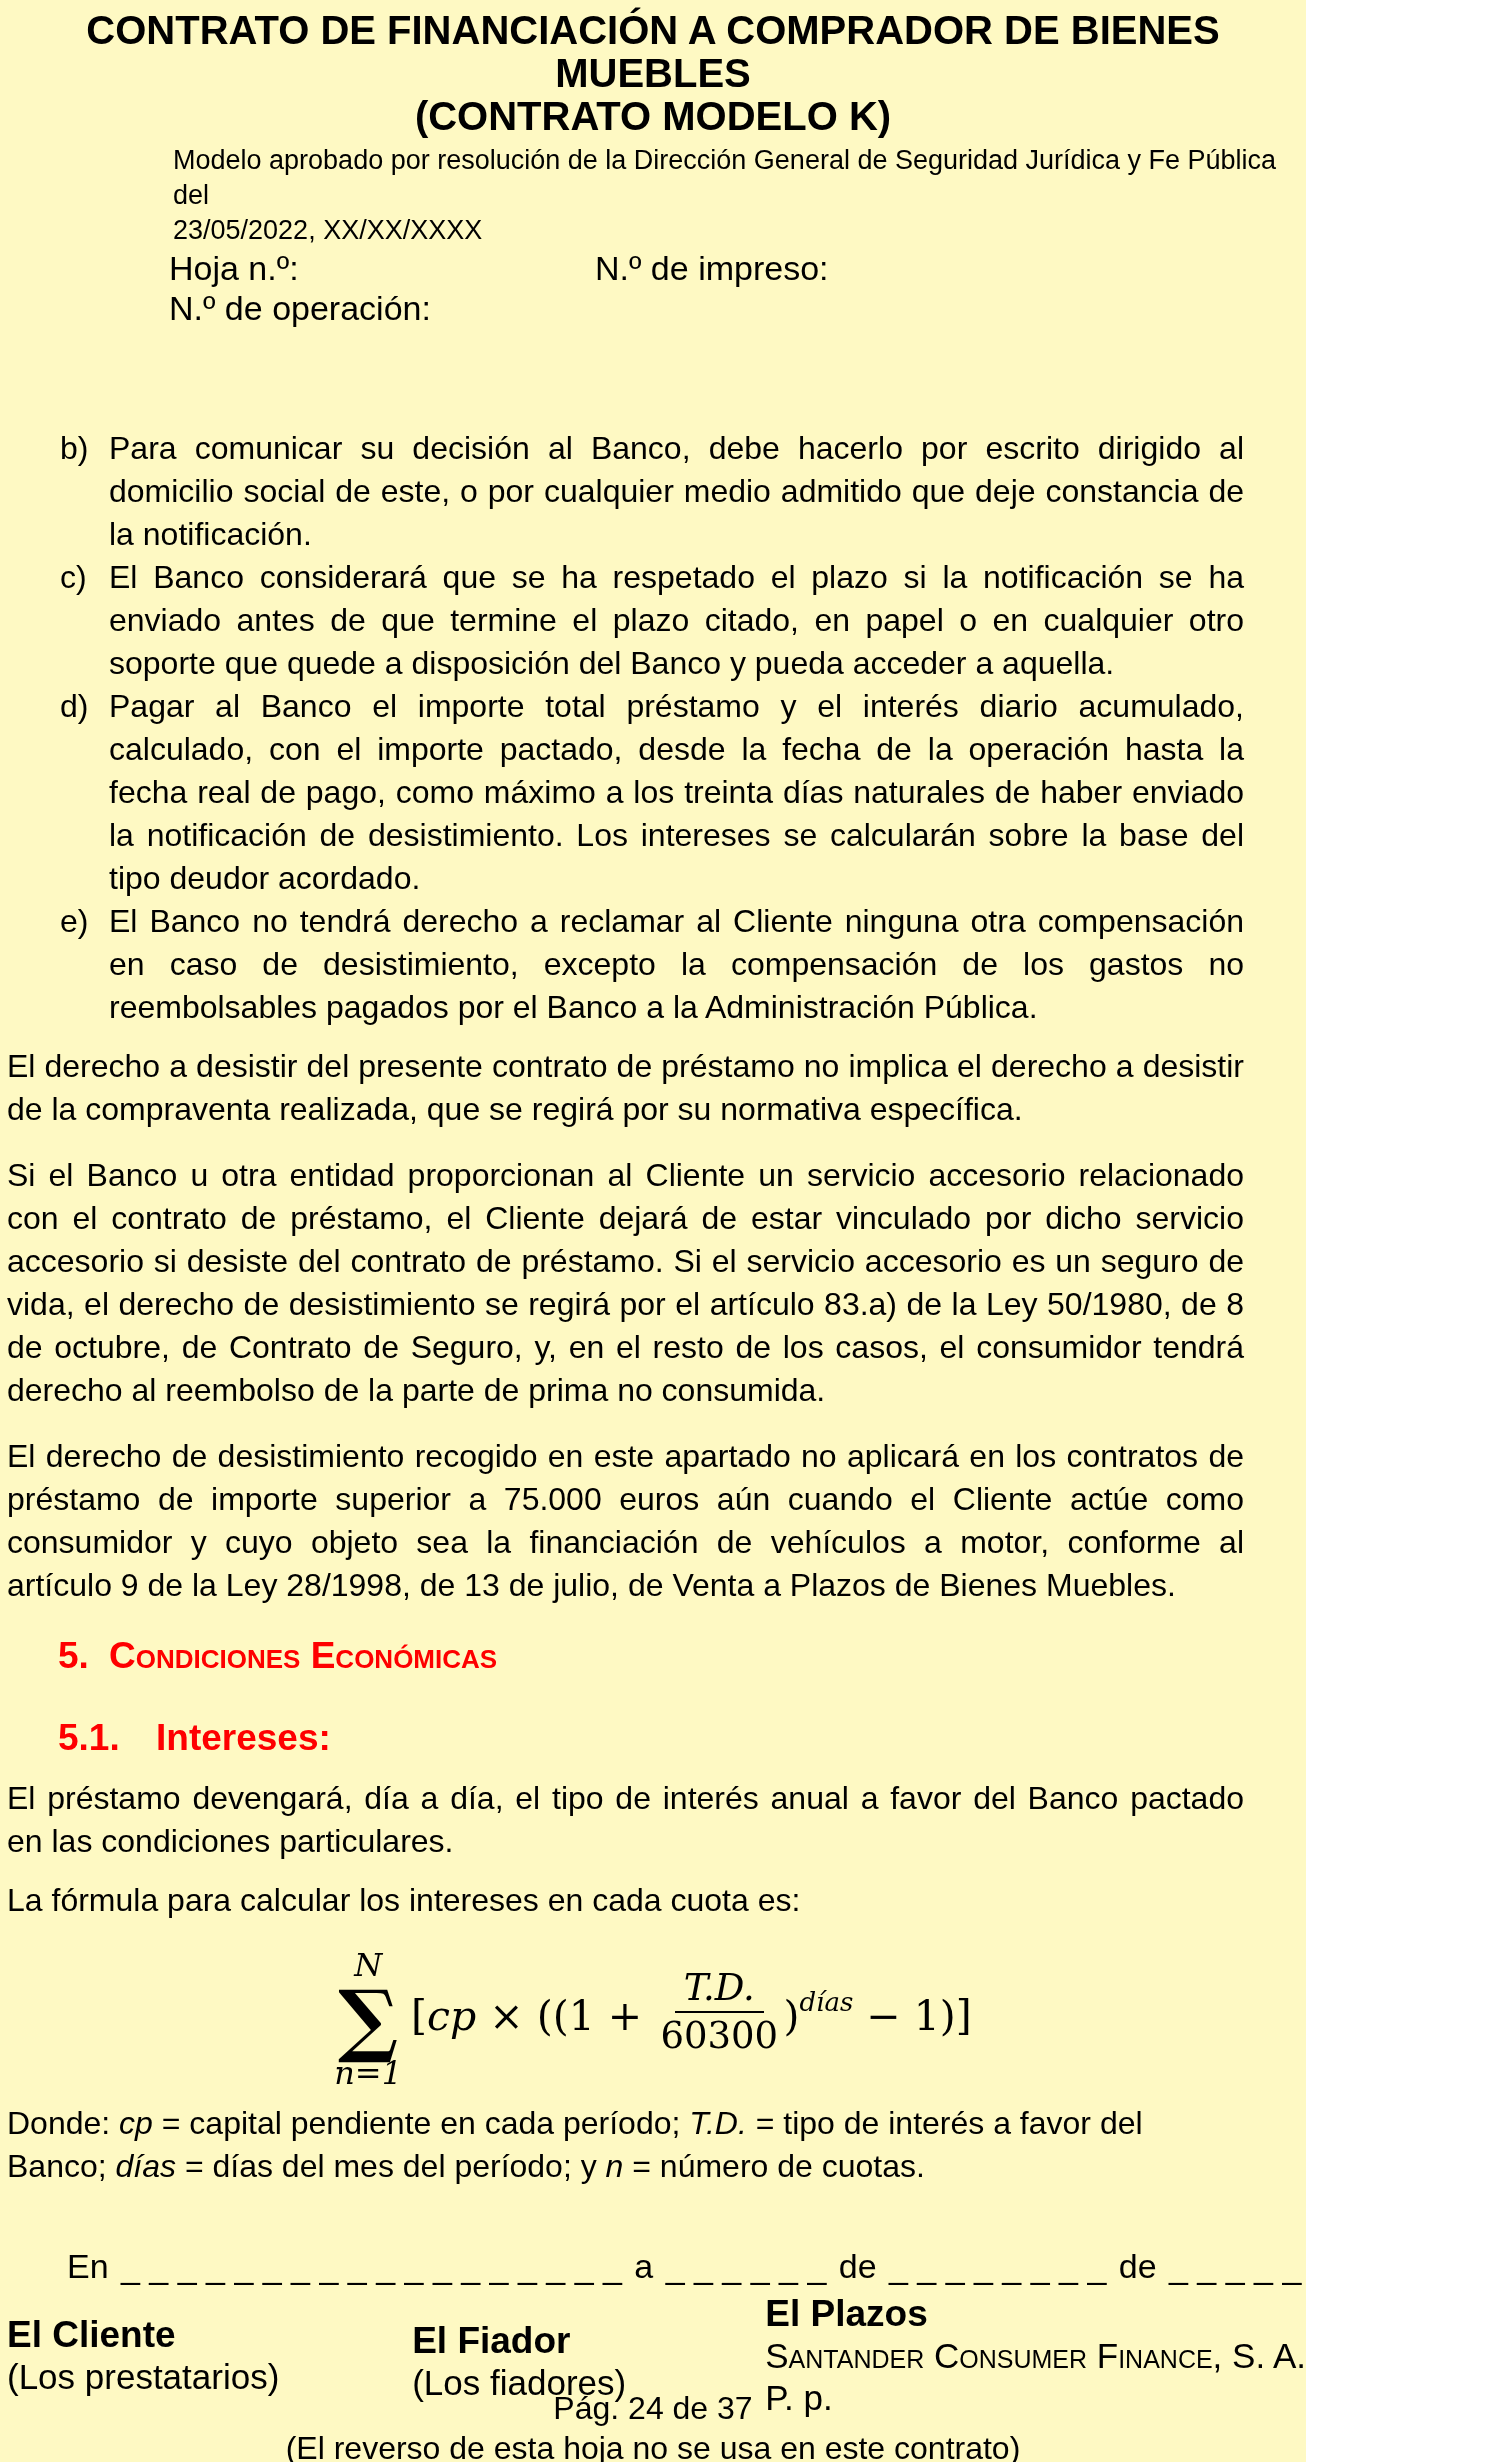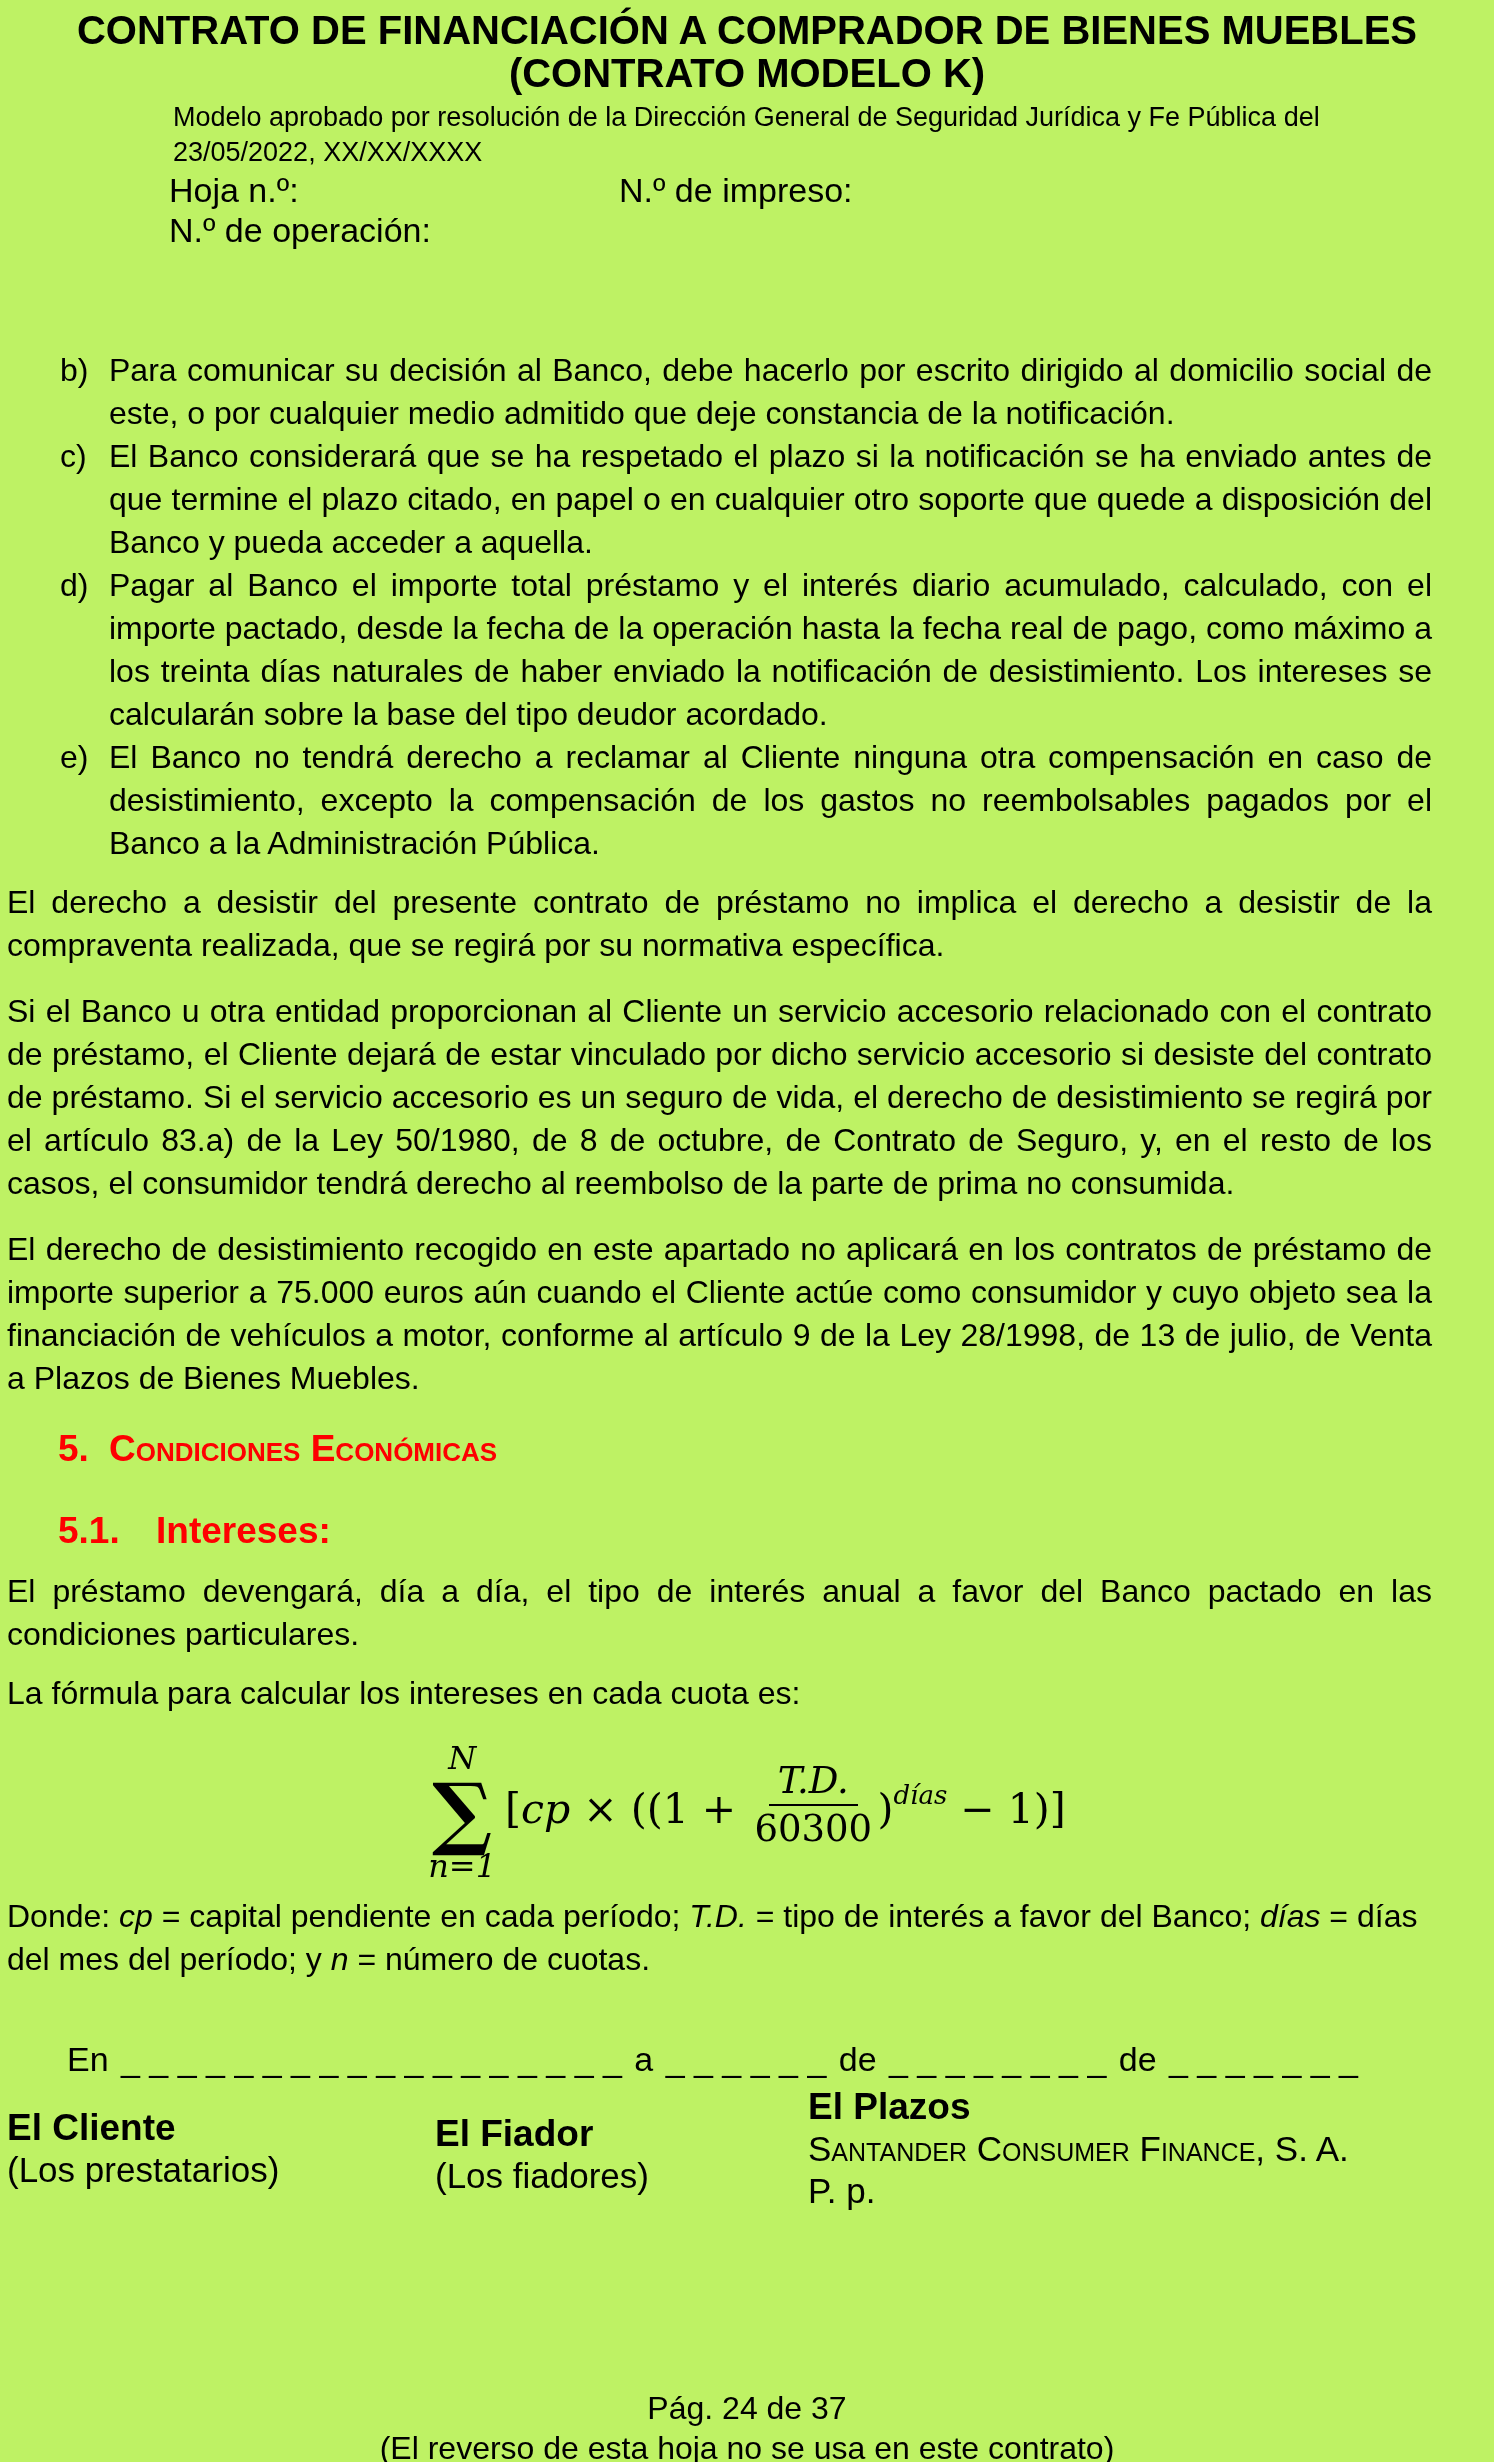--- a/index.html
+++ b/index.html
@@ -1,32 +1,32 @@
 <!DOCTYPE html>
 <html lang="es" style="font-size:14px"><head>
 <meta charset="utf-8">
 <title>Contrato Modelo K - Pág. 24</title>
 <style>
   * { box-sizing: border-box; }
   html, body { margin: 0; padding: 0; background: #ffffff; }
   .page {
     position: relative;
-    width: 1494px;
+    width: 1306px;
     height: 2462px;
-    background: #bef264;
+    background: #fef9c3;
     color: #000000;
     font-family: "Liberation Sans", sans-serif;
     overflow: hidden;
     --red: #fe0000;
   }
   
   .title-line { text-align: center; font-weight: 700; font-size: 40px; line-height: 43px; }
   .title-line.first { padding-top: 9px; }
   .approval { margin-left: 173px; margin-top: 5.3px; font-size: 27px; line-height: 35px; }
-  .hdr-row { margin-left: 169px; font-size: 34px; line-height: 40px; display: flex; gap: 24px; }
+  .hdr-row { margin-left: 169px; font-size: 34px; line-height: 40px; display: flex; }
   .hdr-hoja { width: 426px; }
   
   .body-fs { font-size: 32px; line-height: 43px; }
   .clauses { margin: 99px 62px 0 7px; }
   .clause { display: flex; }
   .clause-label { flex: 0 0 49px; margin-left: 53px; }
   .clause-text { flex: 1 1 auto; text-align: justify; }
   .para { margin: 23px 62px 0 7px; text-align: justify; }
   .para.first { margin-top: 16px; }
   

